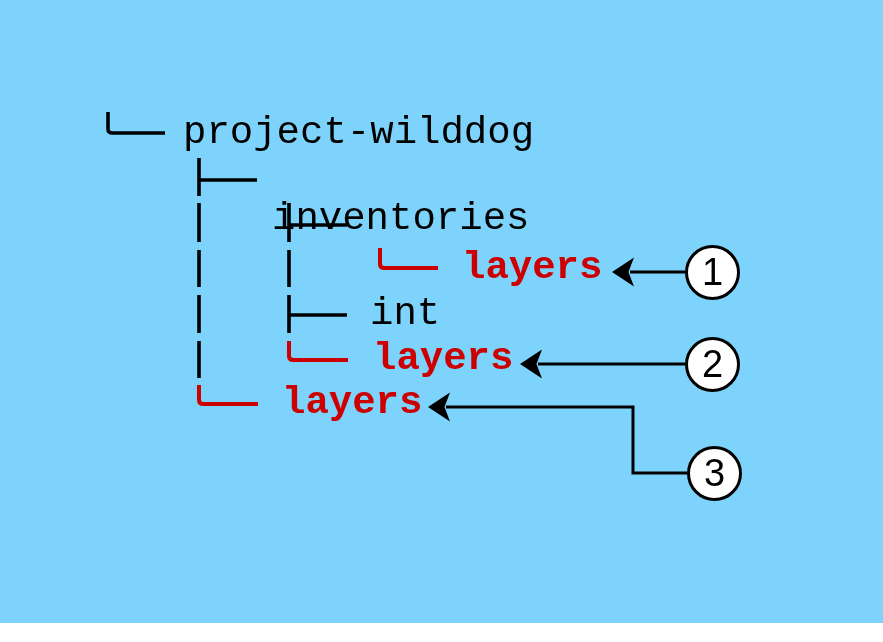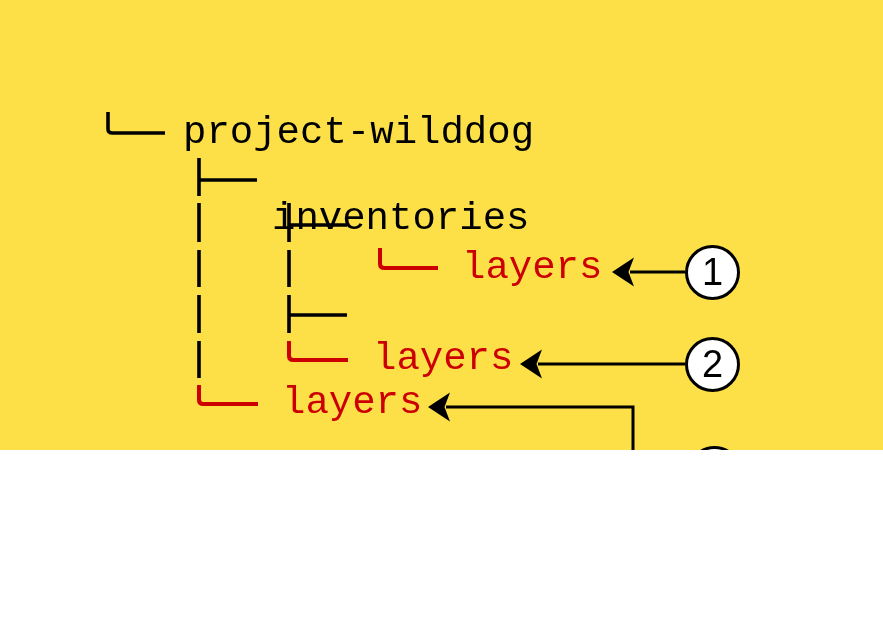--- a/index.html
+++ b/index.html
@@ -3,42 +3,42 @@
 <meta charset="utf-8">
 <style>
   html, body {
     margin: 0;
     padding: 0;
     background: #ffffff;
   }
   .stage {
     position: relative;
     width: 883px;
-    height: 450px;
-    background: #fde047;
+    height: 623px;
+    background: #7dd3fc;
     overflow: hidden;
     font-family: "Liberation Mono", "DejaVu Sans Mono", monospace;
   }
   .lines-svg {
     position: absolute;
     left: 0;
     top: 0;
   }
   .tree-label {
     position: absolute;
     transform: translateY(-52%);
     font-size: 39px;
     line-height: 1;
     color: #000000;
     white-space: pre;
     letter-spacing: 0;
   }
   .tree-label.red {
     color: #cc0000;
-    font-weight: normal;
+    font-weight: bold;
   }
   .callout-circle {
     position: absolute;
     box-sizing: border-box;
     width: 55px;
     height: 55px;
     border: 3px solid #000000;
     border-radius: 50%;
     background: #ffffff;
     display: flex;
@@ -91,20 +91,21 @@
     </g>
   </svg>
 
   <span class="tree-label" style="left:183px; top:134px;">project-wilddog</span>
 
   <span class="tree-label" style="left:272px; top:180px;margin-top:40px;">inventories</span>
 
 
   <span class="tree-label red" style="left:462px; top:269px;">layers</span>
 
+  <span class="tree-label" style="left:370px; top:315px;">int</span>
 
   <span class="tree-label red" style="left:373px; top:360px;">layers</span>
 
   <span class="tree-label red" style="left:282px; top:404px;">layers</span>
 
   <div class="callout-circle" style="left:685px; top:245px;">
     <span>1</span>
   </div>
 
   <div class="callout-circle" style="left:685px; top:337px;">

